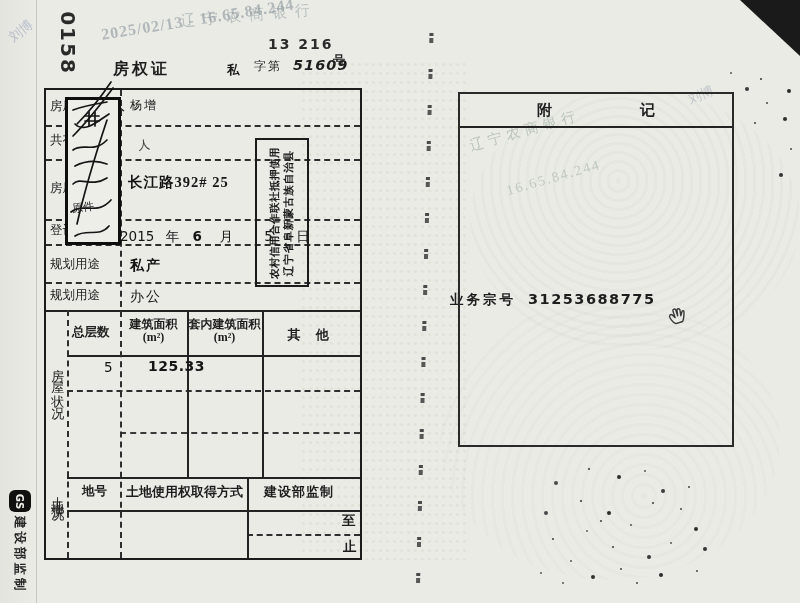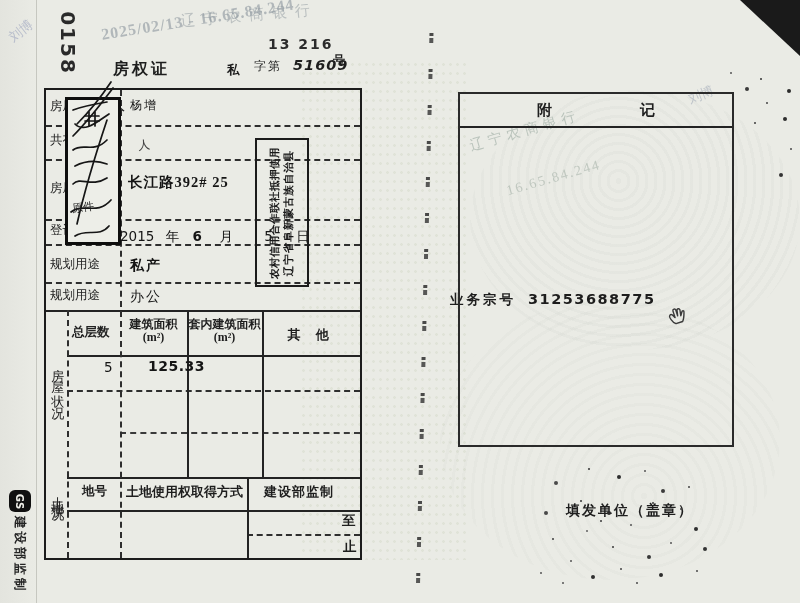--- a/index.html
+++ b/index.html
@@ -157,21 +157,20 @@
     <div style="position:absolute;left:0;top:7px;width:272px;display:flex;justify-content:center;gap:88px;">
       <span style="font-size:15px;font-weight:bold;">附</span>
       <span style="font-size:15px;font-weight:bold;">记</span>
     </div>
   </div>
 
   <svg width="22" height="22" viewBox="0 0 22 22" style="position:absolute;left:666px;top:306px;transform:rotate(-18deg);">
     <path d="M6 15 C4 11 3 8 5 7 C7 6 8 9 9 11 L9 4 C9 2 12 2 12 4 L12 10 L13 5 C13 3 16 3 16 5 L15 11 L17 8 C18 6 20 7 19 9 C18 12 17 15 15 17 L8 17 Z" fill="none" stroke="#3a3a3a" stroke-width="1.4" stroke-linejoin="round"></path>
   </svg>
 
-  <div class="t" style="left:566px;top:503px;font-size:14px;font-weight:bold;letter-spacing:2px;">填发单位（盖章）</div>
 
   <div style="position:absolute;left:600px;top:520px;width:2px;height:2px;background:#3a3a3a;border-radius:50%;
        box-shadow:-45px -38px 0 1px #4a4a4a, -12px -52px 0 #333, 18px -44px 0 1px #2e2e2e, 44px -50px 0 #555,
        62px -30px 0 1px #3c3c3c, 80px -12px 0 #444, 95px 8px 0 1px #2f2f2f, 70px 22px 0 #555,
        48px 36px 0 1px #383838, 20px 48px 0 #444, -8px 56px 0 1px #303030, -30px 40px 0 #555,
        -48px 18px 0 #3e3e3e, -55px -8px 0 1px #494949, -20px -20px 0 #333, 8px -8px 0 1px #2b2b2b,
        30px 4px 0 #555, 52px -18px 0 #3a3a3a, 88px -34px 0 #444, 104px 28px 0 1px #343434,
        36px 62px 0 #4a4a4a, -38px 62px 0 #555, 12px 26px 0 #383838, -14px 10px 0 #606060,
        60px 54px 0 1px #2d2d2d, 96px 50px 0 #4a4a4a, -60px 52px 0 #555;"></div>
   <div style="position:absolute;left:760px;top:78px;width:2px;height:2px;background:#333;border-radius:50%;

